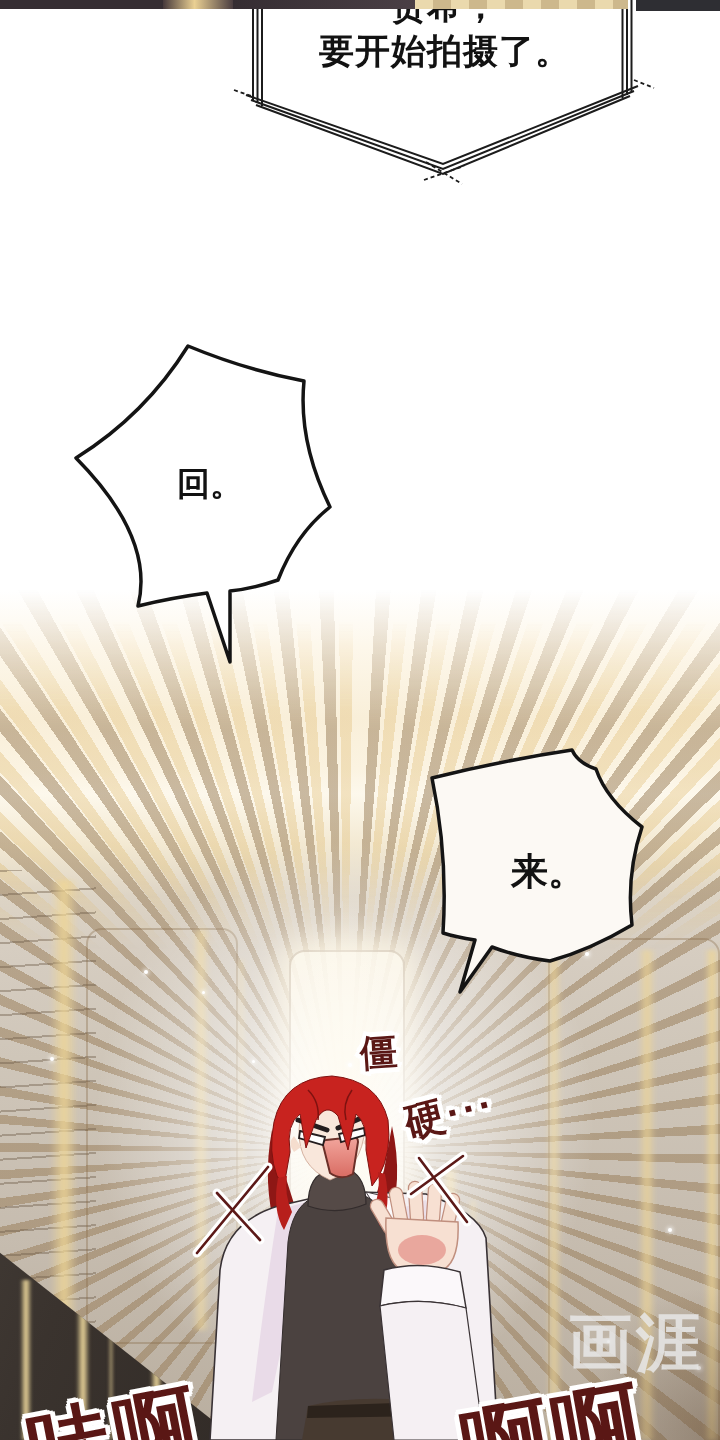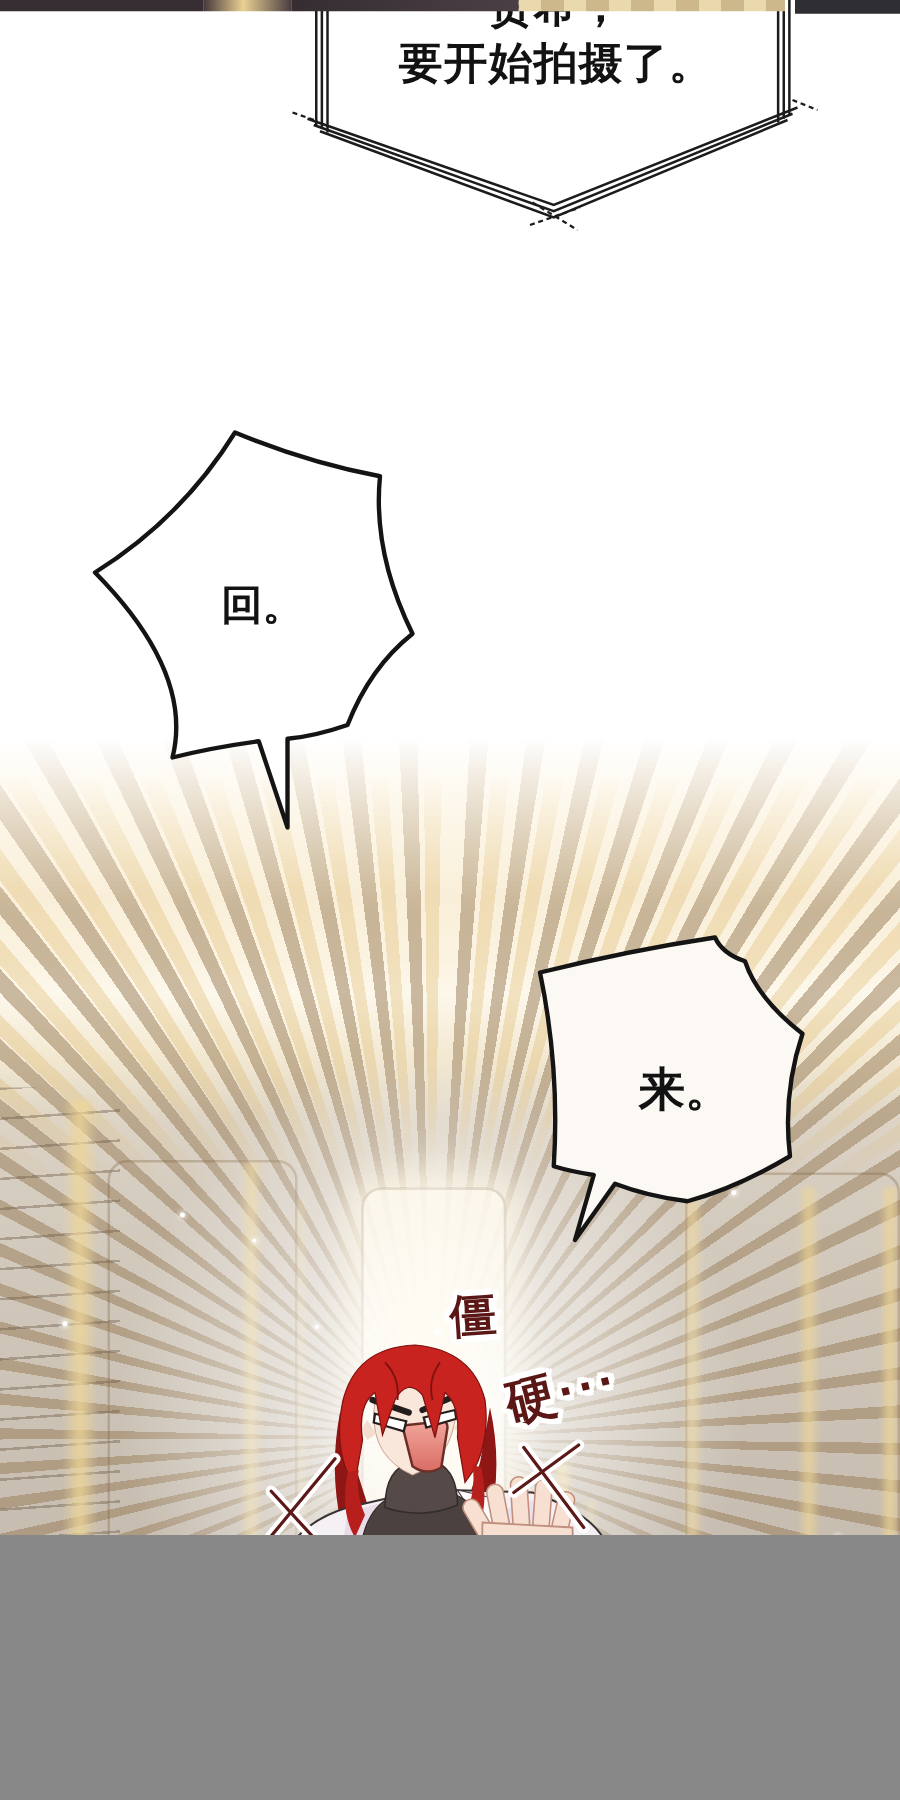--- a/index.html
+++ b/index.html
@@ -1,17 +1,17 @@
 <!DOCTYPE html>
 <html><head>
 <meta charset="utf-8">
 <style>
   html,body{margin:0;padding:0;background:#888;}
   .page{
-    position:relative;width:720px;height:1228px;overflow:hidden;
+    position:relative;width:720px;height:1440px;overflow:hidden;
     background:#ffffff;
     font-family:"Liberation Sans","DejaVu Sans",sans-serif;
   }
   .abs{position:absolute;}
 
   
   .bg-bands{left:0;top:590px;width:720px;height:850px;
     background:linear-gradient(180deg,#ffffff 0%,#fdf7ea 7%,#f9efd9 15%,#fbf3e1 21%,#fdf8ec 24%,#f3e9d2 30%,#ddd4c5 36%,#d6cdc1 42%,#cfc6b9 55%,#c6bcaf 76%,#b9ae9f 100%);}
   .rays{left:0;top:590px;width:720px;height:850px;
     background:repeating-conic-gradient(from 0deg at 48% 66%,rgba(150,122,85,0) 0deg 3.1deg,rgba(150,122,85,0.5) 3.1deg 4.6deg);
@@ -257,14 +257,15 @@
       <line x1="6" y1="46" x2="58" y2="8"></line>
         <line x1="14" y1="10" x2="62" y2="74"></line>
     </g>
   </svg>
 
   <div class="abs sfx sfx-stiff1">僵</div>
   <div class="abs sfx sfx-stiff2">硬···</div>
   <div class="abs sfx scream scream-left">哇啊</div>
   <div class="abs sfx scream scream-right">啊啊</div>
 
+  <div class="abs wm wm-logo">画涯</div>
 
 </div>
 
 </body></html>

